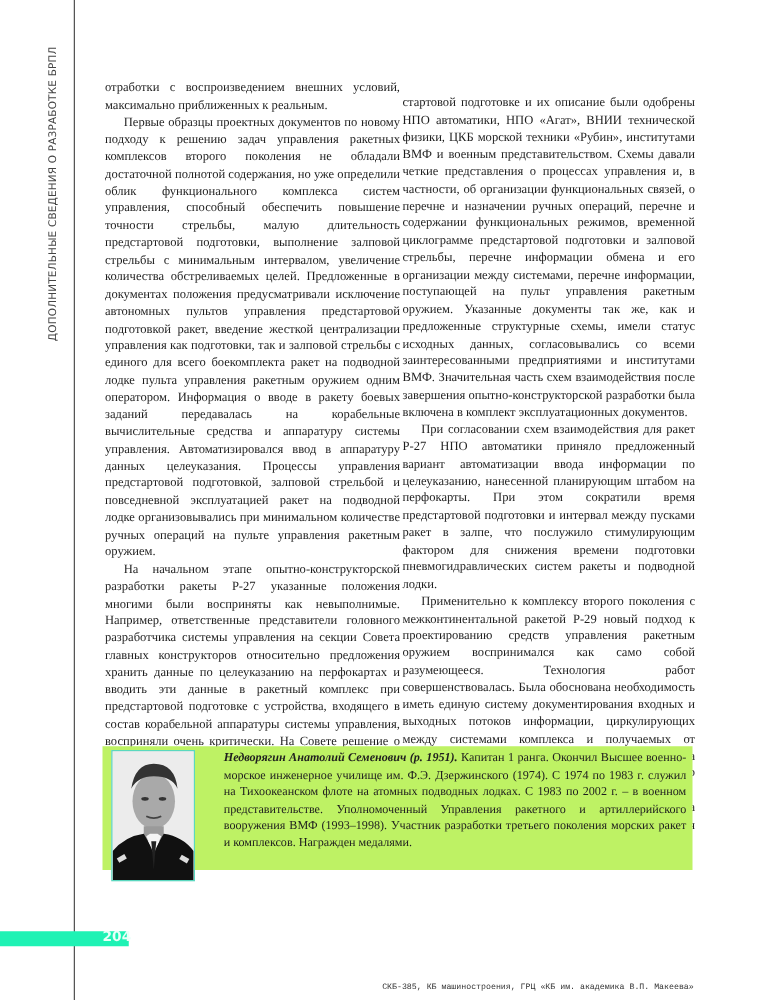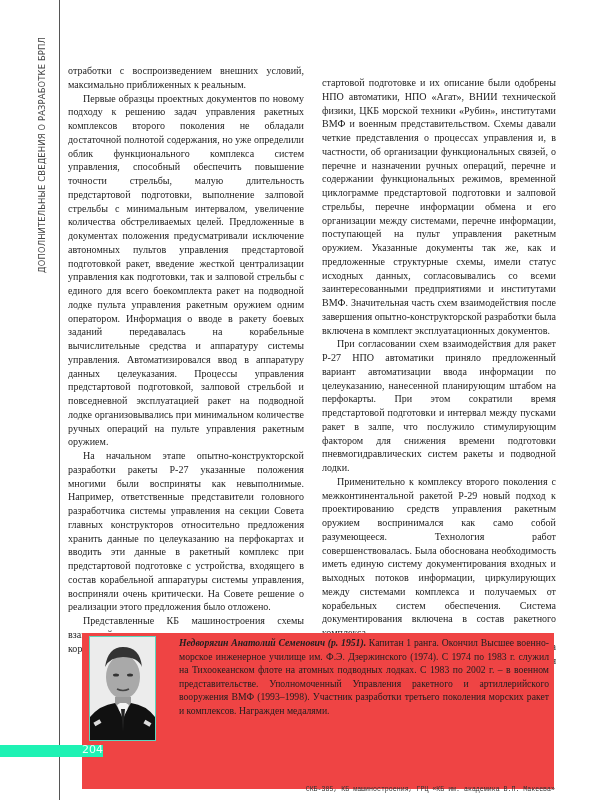--- a/index.html
+++ b/index.html
@@ -5,34 +5,34 @@
   html, body { margin:0; padding:0; }
   body { width:613px; height:800px; background:#ffffff; position:relative; overflow:hidden;
          font-family:"Liberation Serif", "DejaVu Serif", serif; color:#1e1e1e; }
   .vrule { position:absolute; left:59px; top:0; width:1px; height:800px; background:#555; }
   .running-head { position:absolute; left:37px; top:155px; transform-origin:0 0;
          transform:translate(0,0) rotate(-90deg) translate(-50%,0);
          font-family:"DejaVu Sans", "Liberation Sans", sans-serif; font-size:8.4px; letter-spacing:0.15px;
          color:#444; white-space:nowrap; }
   .col { position:absolute; top:64px; font-size:10.05px; line-height:13.75px; text-align:justify;
          hyphens:manual; }
-  .col.left { left:68px; width:236px; }
+  .col.left { left:84px; width:236px; }
   .col.right { left:322px; width:234px;margin-top:12px; }
   .col p { margin:0; text-indent:0; }
   .col p.ind { text-indent:15px; }
   .col p.cont { text-indent:0; }
-  .bio-box { position:absolute; left:82px; top:597px; width:472px; height:156px; background:#ef4444;margin-top:36px; }
+  .bio-box { position:absolute; left:82px; top:597px; width:472px; height:99px; background:#bef264; }
   .photo { position:absolute; left:7px; top:3px; width:67px; height:105px;
            border:1px solid #5ad8bf; box-sizing:border-box; background:#e9e9e9; overflow:hidden; }
   .bio-text { position:absolute; left:97px; top:3px; width:370px; font-size:9.7px; line-height:13.6px;
               text-align:justify; }
   .bio-name { font-style:italic; font-weight:bold; }
   .page-bar { position:absolute; left:0; top:745px; width:103px; height:12px; background:#1ef2b4; }
   .page-num { position:absolute; left:82px; top:743px; font-family:"DejaVu Sans", sans-serif;
-              font-size:11px; color:#eafff8; font-weight:400; }
+              font-size:11px; color:#eafff8; font-weight:700; }
   .footer { position:absolute; right:58px; top:786px; font-family:Liberation Mono, monospace;
             font-size:6.6px; color:#333; white-space:nowrap; }
 </style>
 </head>
 <body>
 
 <div class="vrule"></div>
 <div class="running-head">ДОПОЛНИТЕЛЬНЫЕ СВЕДЕНИЯ О РАЗРАБОТКЕ БРПЛ</div>
 
 <div class="col left" id="col-left">

